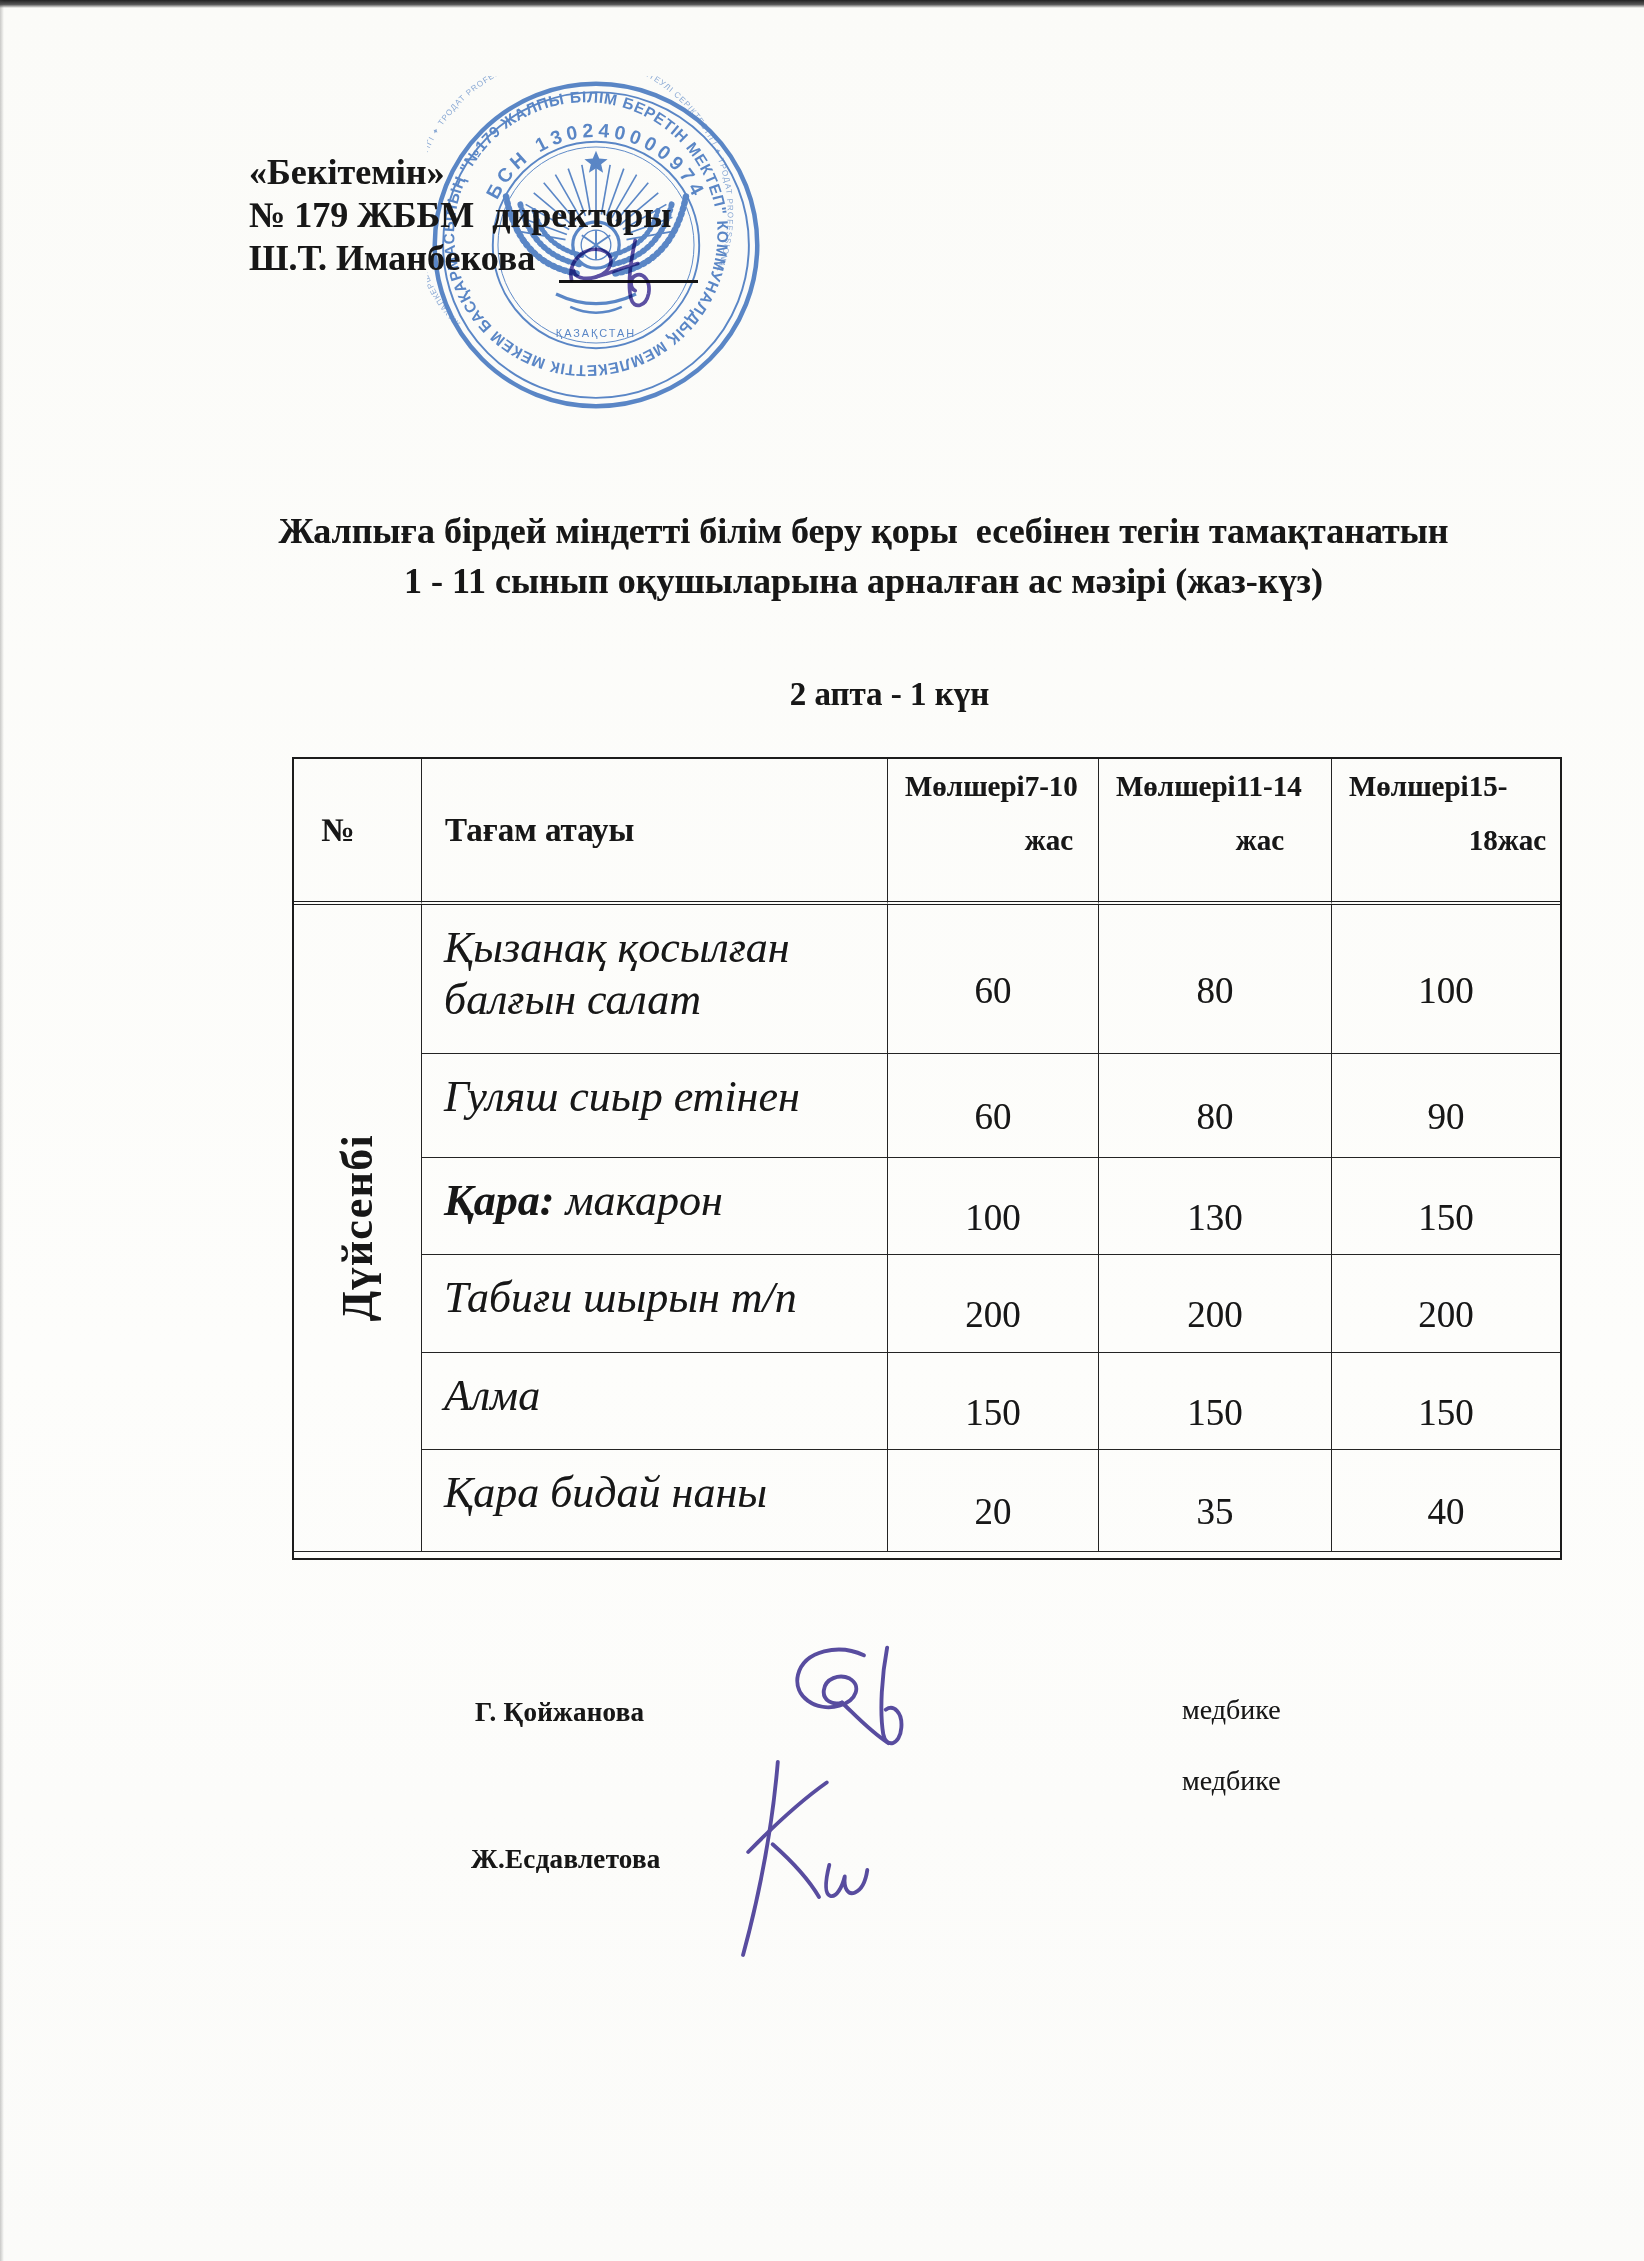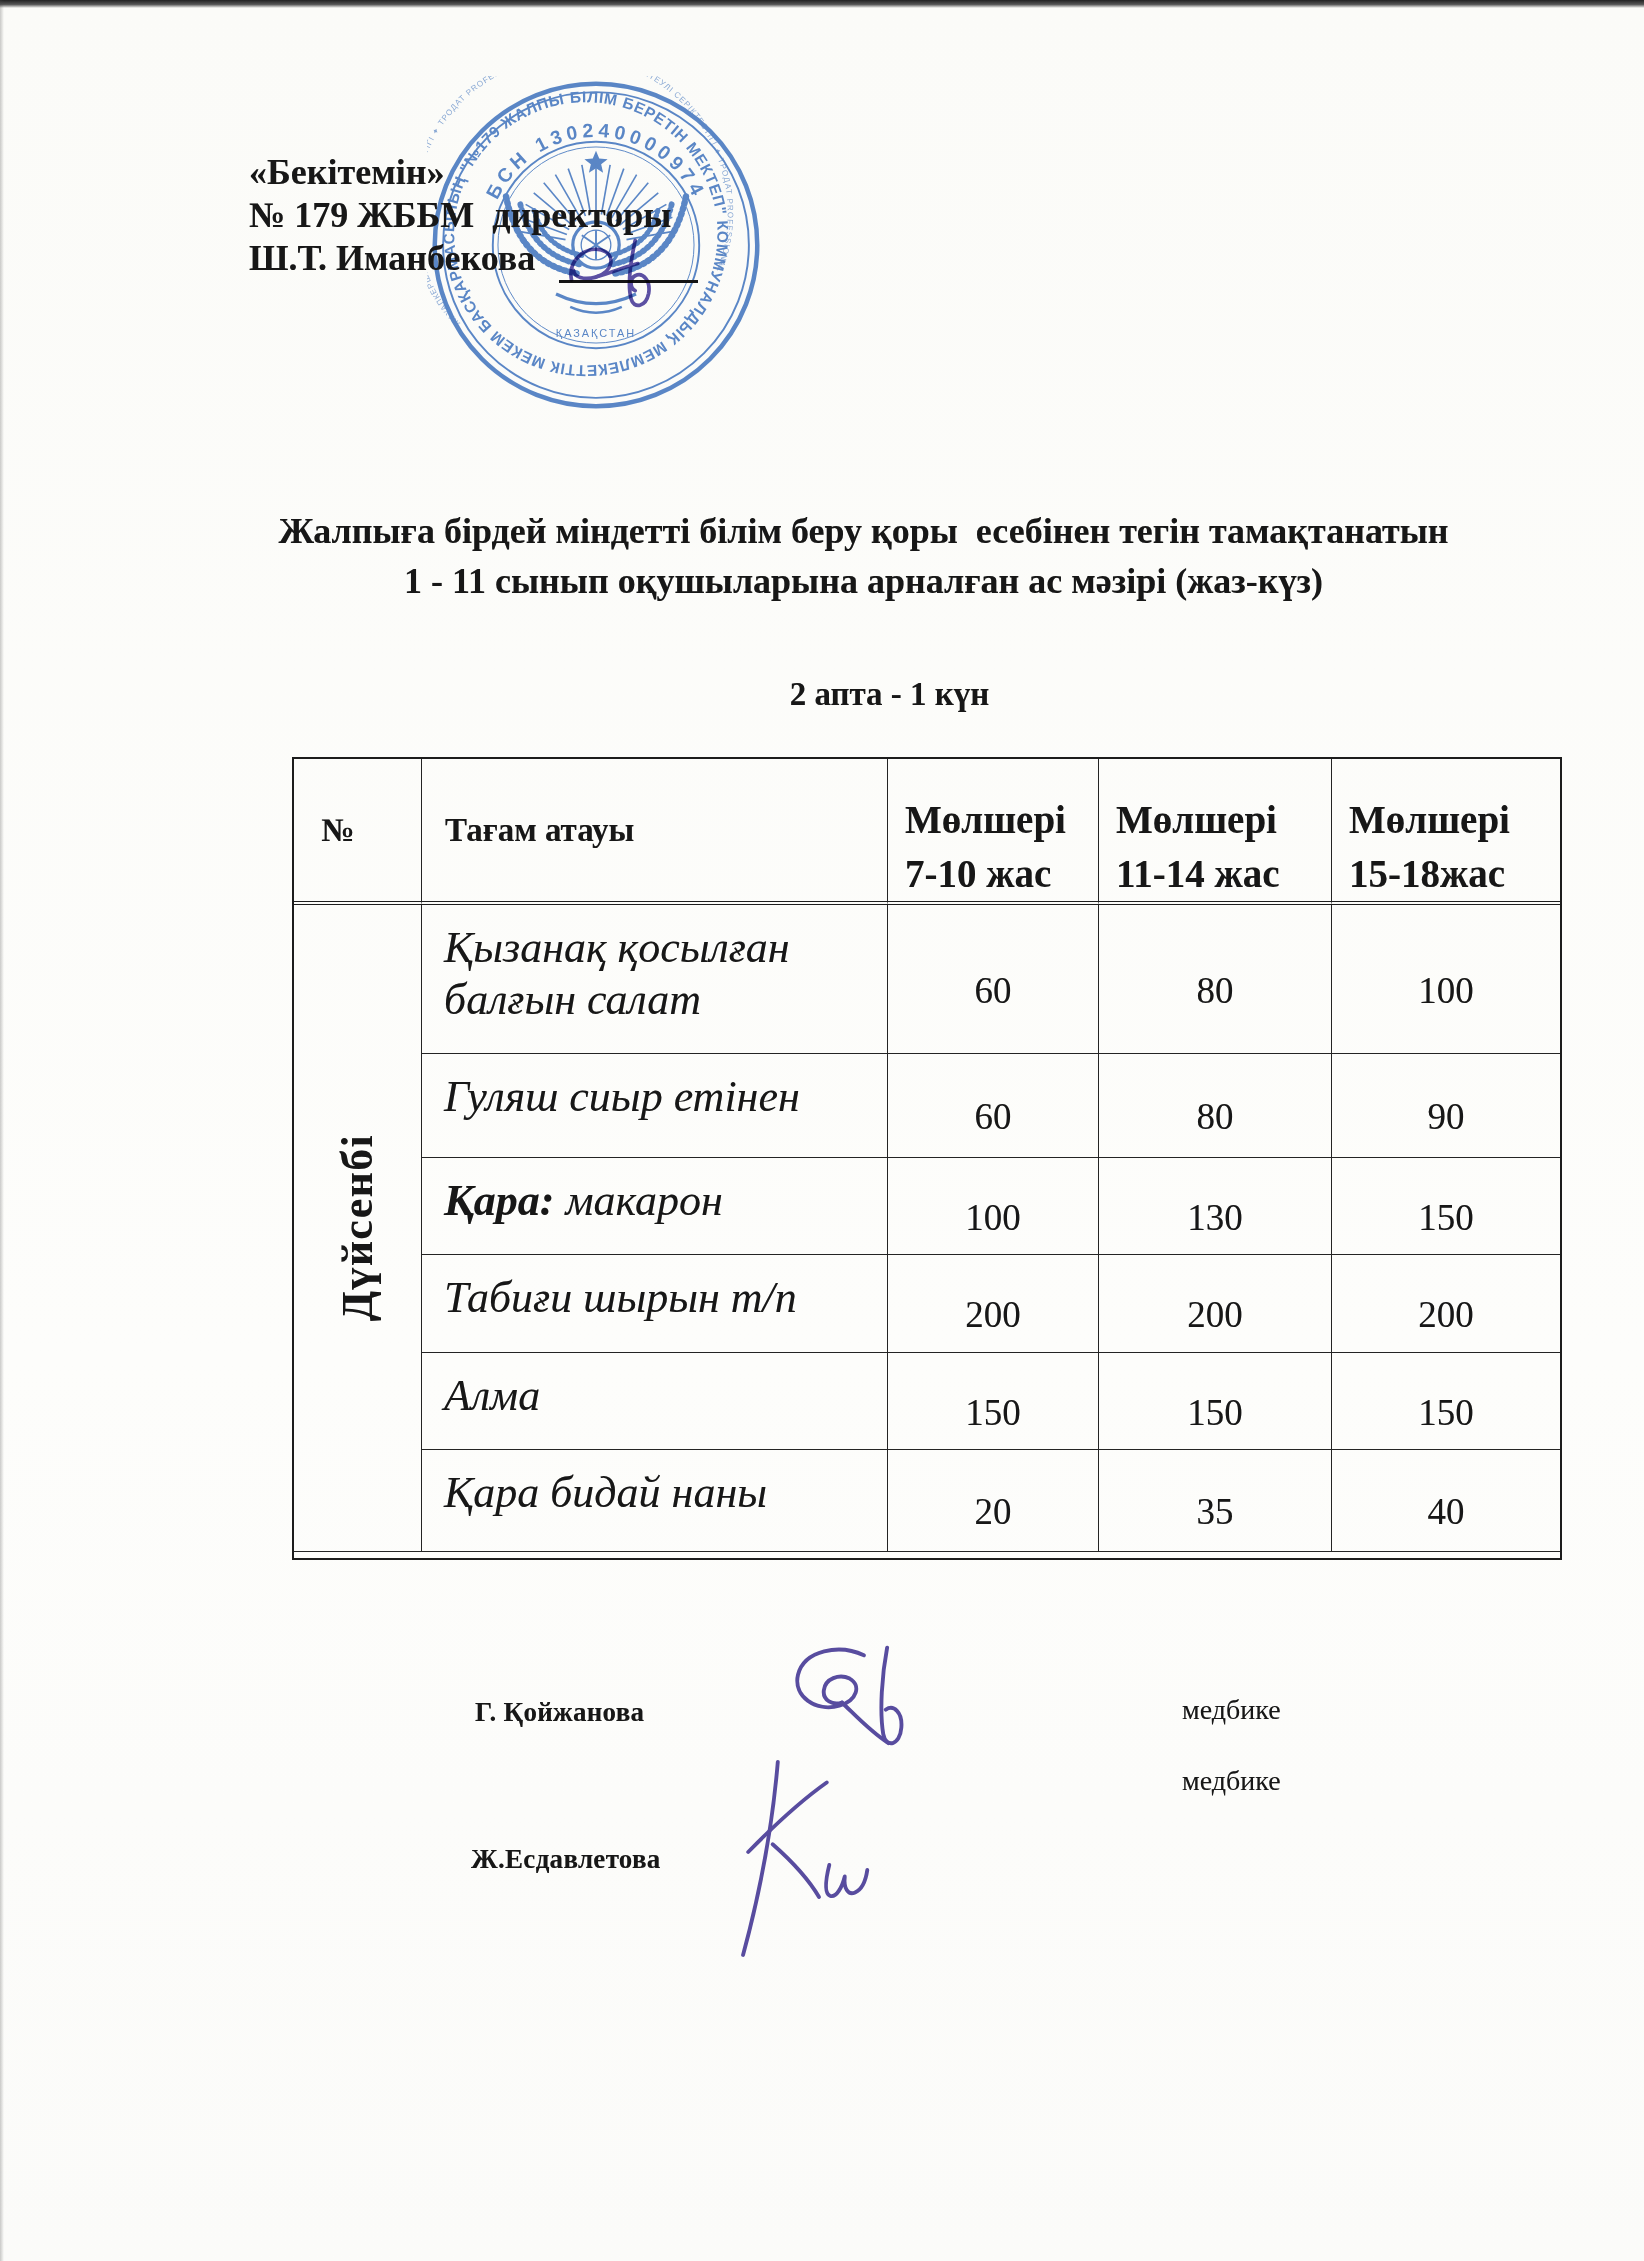--- a/index.html
+++ b/index.html
@@ -45,22 +45,22 @@
     border:2.6px solid #1c1c1c;
     padding-bottom:6.4px;
     background:transparent;
   }
   .cell{border-right:1.9px solid #242424;border-bottom:1.9px solid #242424;box-sizing:border-box;}
   .cell.last{border-right:none;}
   .cell.h{border-bottom:4.5px double #1e1e1e;}
   .h-num{display:flex;align-items:center;justify-content:center;
     font-size:33px;font-weight:bold;padding-right:39px;}
   .h-dish{display:flex;align-items:center;font-size:33px;font-weight:bold;padding-left:23px;}
-  .h-m{display:flex;flex-direction:column;justify-content:flex-end;
-    font-size:39px;font-weight:bold;line-height:54px;padding-left:17px;}
+  .h-m{display:flex;flex-direction:row;justify-content:flex-start;
+    font-size:29px;font-weight:bold;line-height:54px;padding-left:17px;}
   .day-cell{grid-column:1;grid-row:2 / span 6;display:flex;align-items:center;justify-content:center;}
   .day-text{writing-mode:vertical-rl;transform:rotate(180deg);
     font-size:44px;font-weight:bold;letter-spacing:1.3px;}
   .dish{font-size:44px;line-height:52px;padding:17px 71px 11px 22px;font-style:italic;}
   .dish b{font-weight:bold;}
   .val{display:flex;align-items:center;justify-content:center;
     font-size:37px;padding-top:22px;}
 
   
   .signoff-name{position:absolute;font-size:27px;font-weight:bold;letter-spacing:0.3px;z-index:2;}

